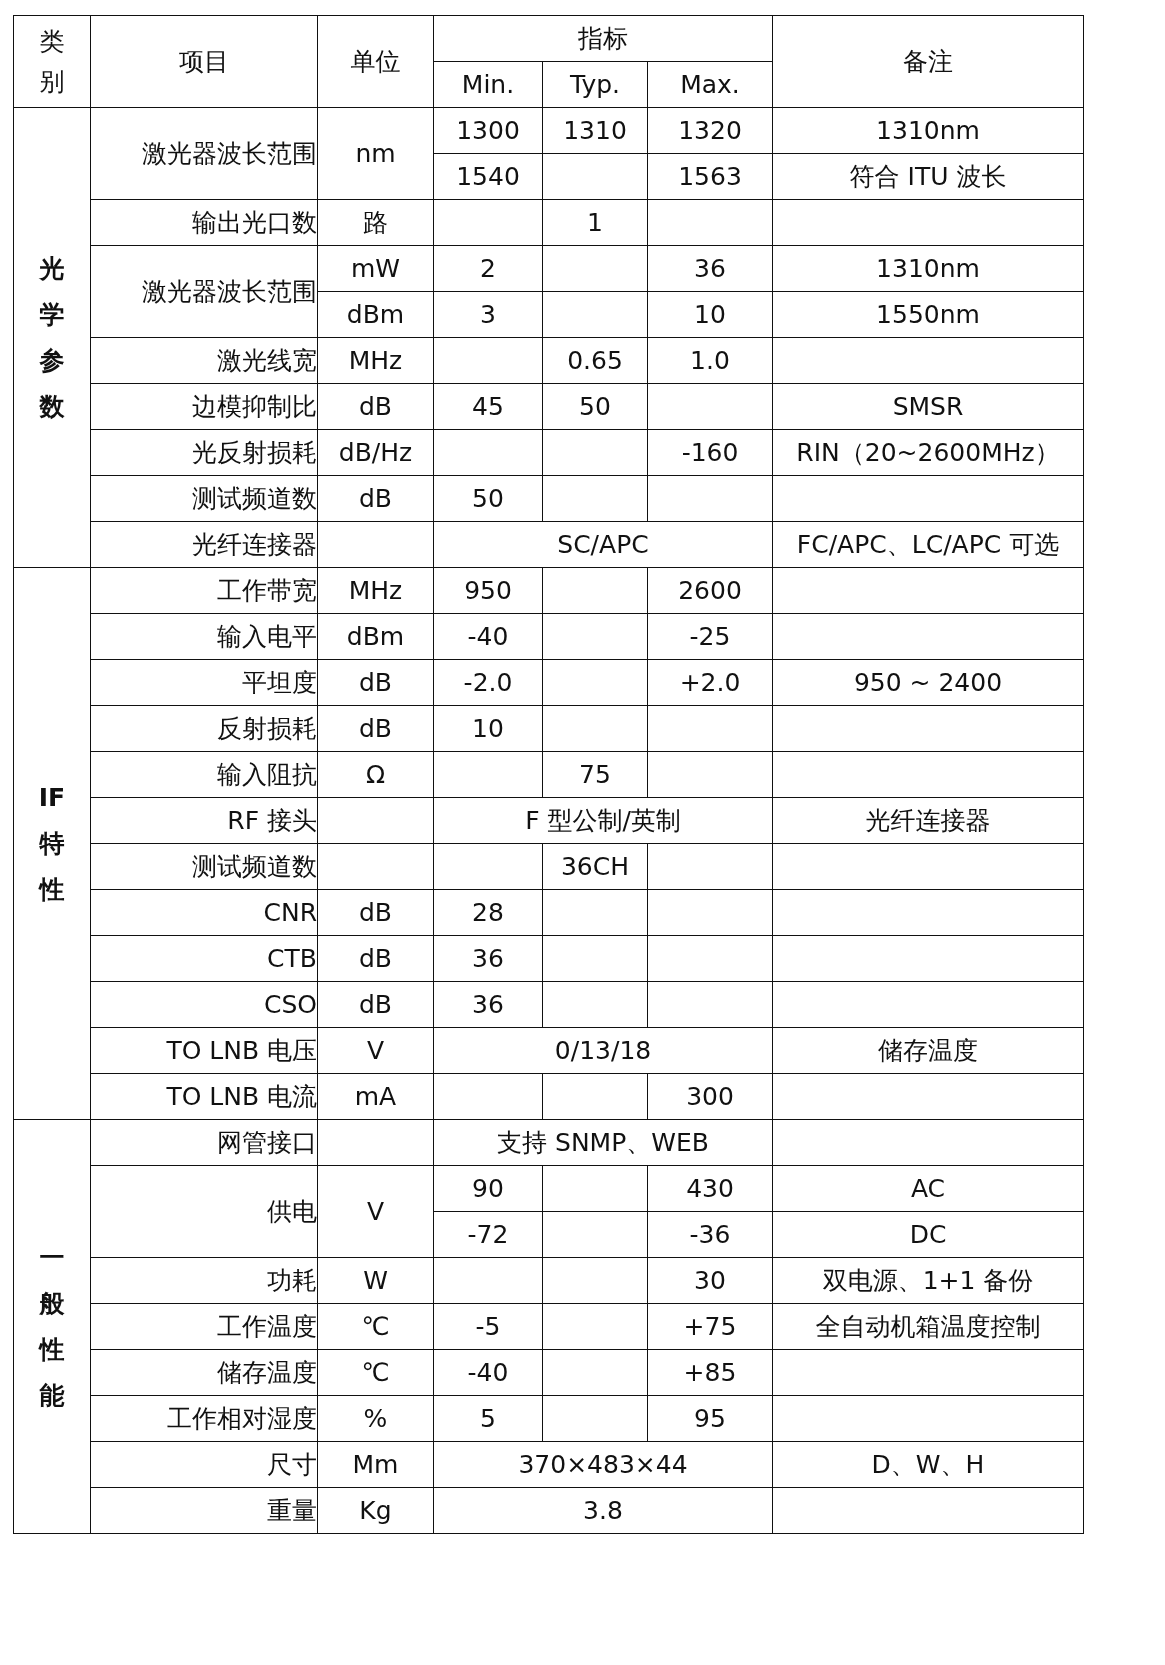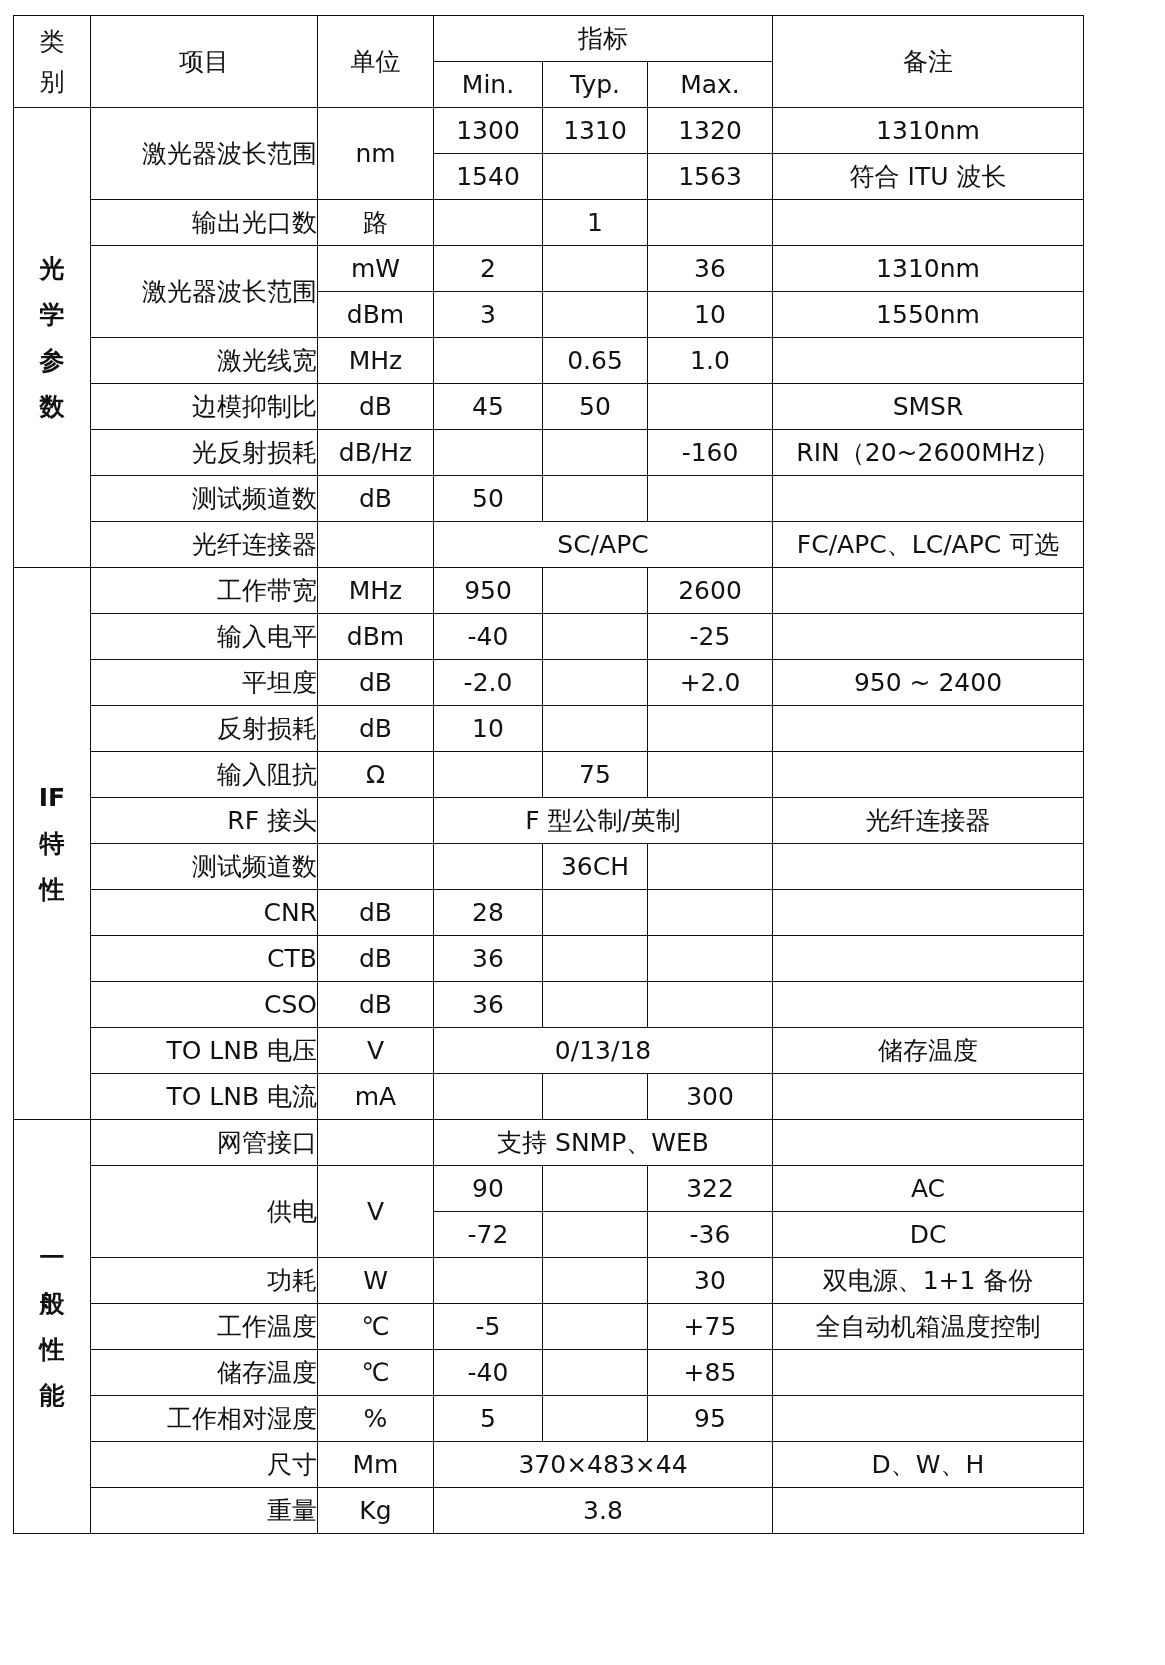--- a/index.html
+++ b/index.html
@@ -237,21 +237,21 @@
       <td class="item">网管接口</td>
       <td></td>
       <td colspan="3">支持 SNMP、WEB</td>
       <td></td>
     </tr>
     <tr>
       <td rowspan="2" class="item">供电</td>
       <td rowspan="2">V</td>
       <td>90</td>
       <td></td>
-      <td>322</td>
+      <td>430</td>
       <td>AC</td>
     </tr>
     <tr>
       <td>-72</td>
       <td></td>
       <td>-36</td>
       <td>DC</td>
     </tr>
     <tr>
       <td class="item">功耗</td>

